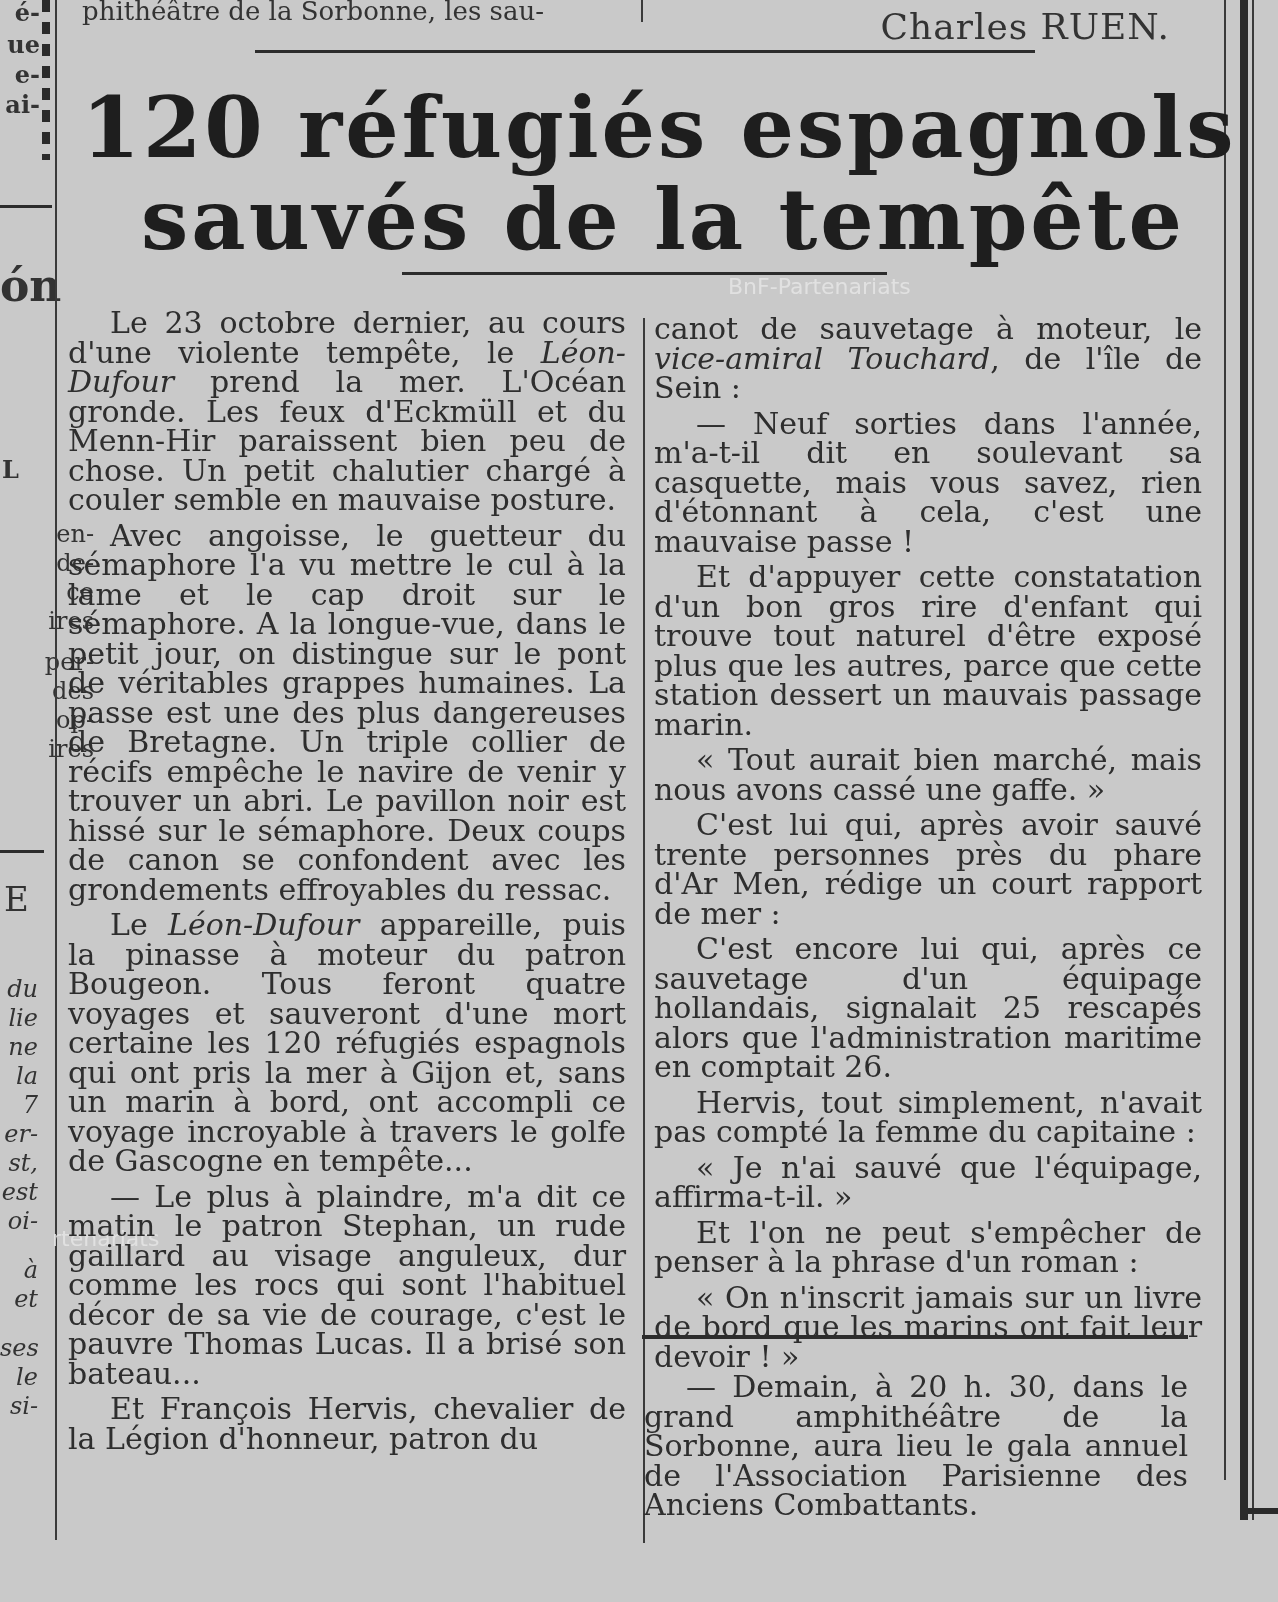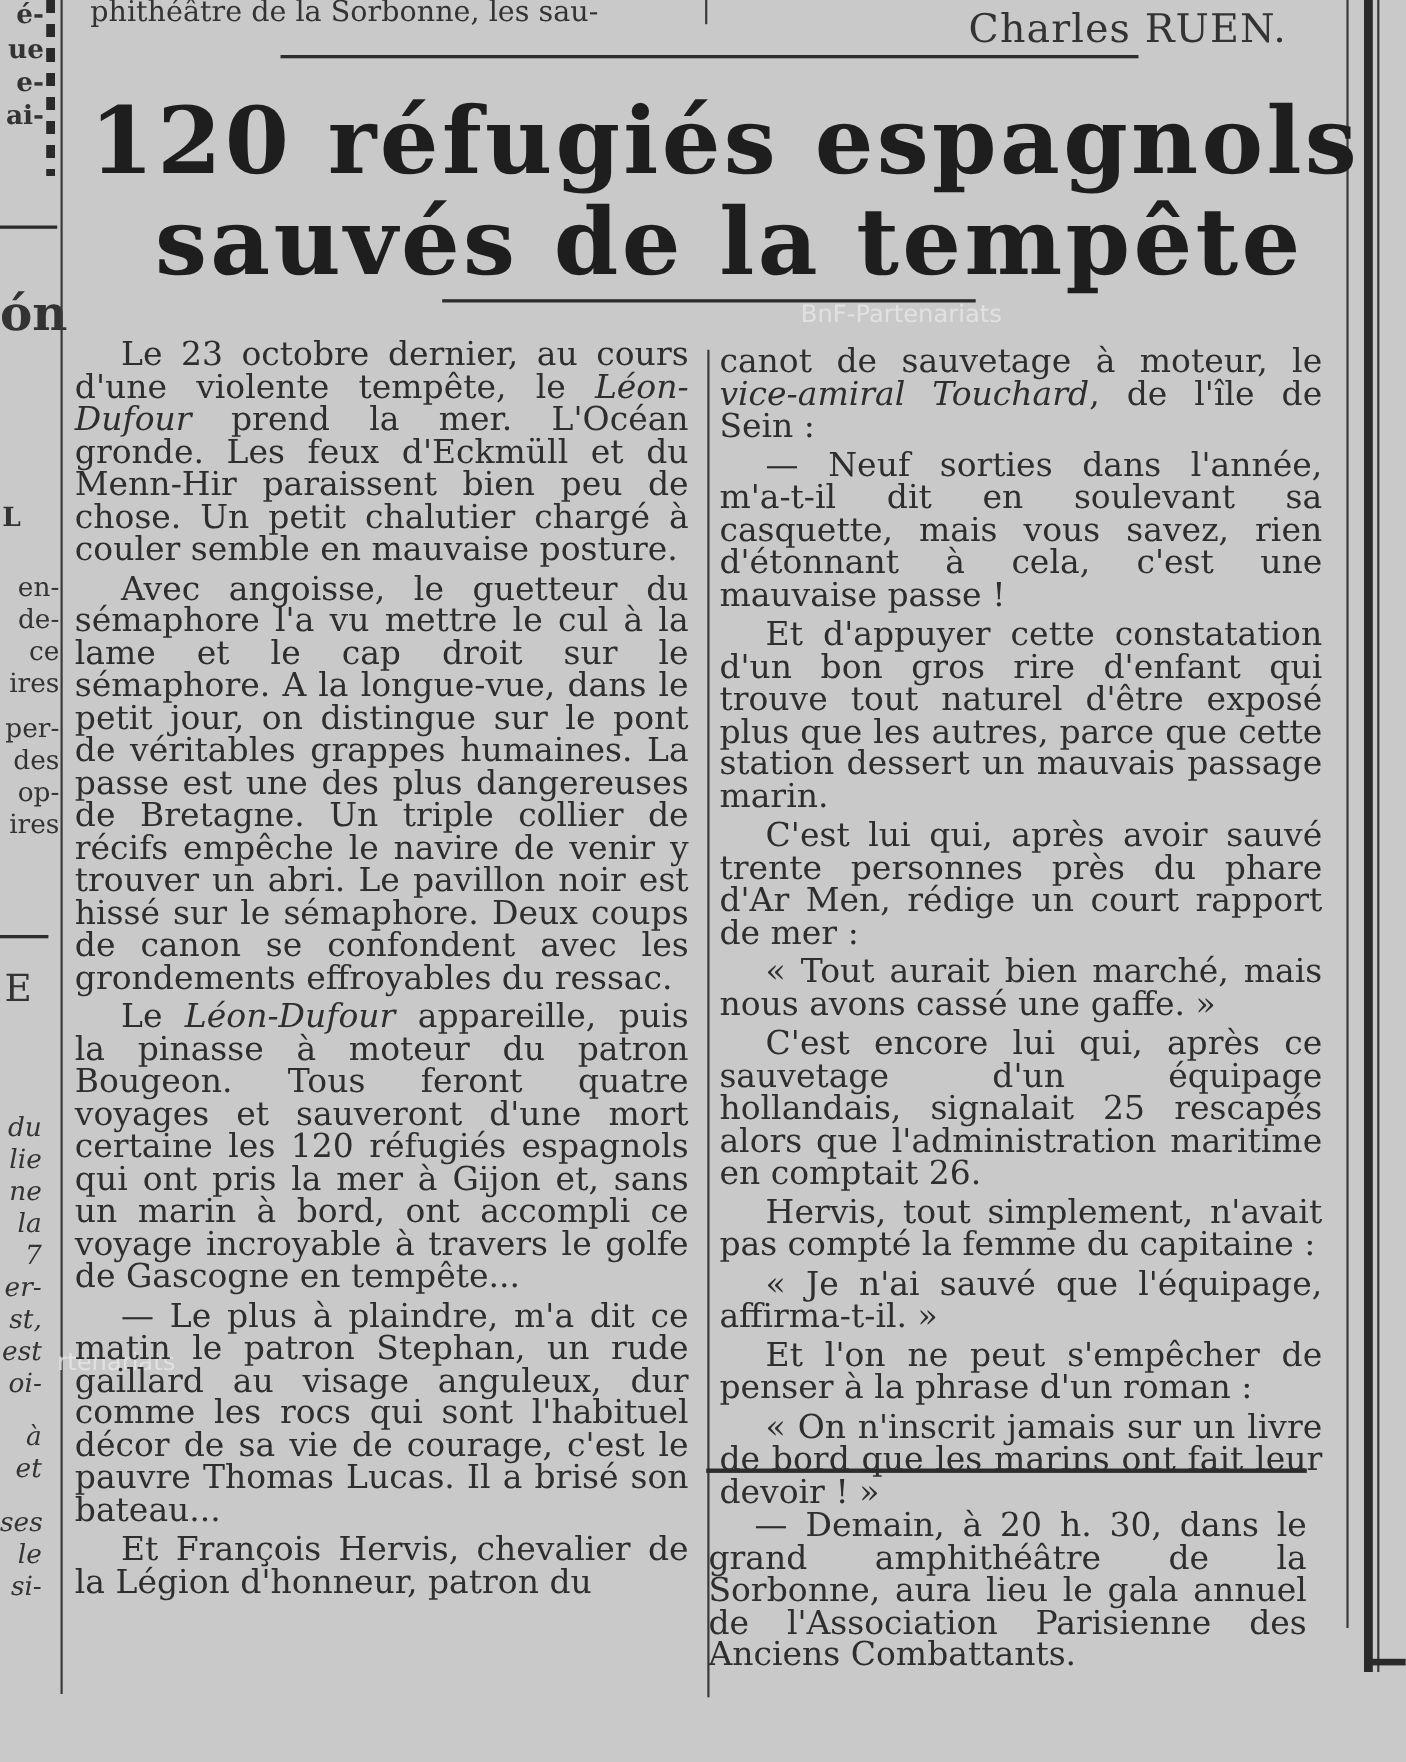--- a/index.html
+++ b/index.html
@@ -41,35 +41,35 @@
 
 <div>
   <div class="dash-col"></div>
   <div class="margin-frag" style="top:-2px;width:40px;">é-</div>
   <div class="margin-frag" style="top:30px;width:40px;">ue</div>
   <div class="margin-frag" style="top:60px;width:40px;">e-</div>
   <div class="margin-frag" style="top:90px;width:40px;">ai-</div>
   <div class="rule" style="left:0;top:205px;width:52px;height:3px;"></div>
   <div class="margin-frag" style="top:262px;font-size:44px;line-height:48px;">ón</div>
   <div class="margin-frag" style="top:455px;text-align:left;left:2px;">L</div>
-  <div style="position:absolute;left:0;top:520px;width:54px;">
+  <div style="position:absolute;left:0;top:520px;width:54px;padding-left:40px;">
     <div class="margin-frag" style="position:relative;font-weight:normal;">en-</div>
     <div class="margin-frag" style="position:relative;font-weight:normal;">de-</div>
     <div class="margin-frag" style="position:relative;font-weight:normal;">ce</div>
     <div class="margin-frag" style="position:relative;font-weight:normal;">ires</div>
     <div class="margin-frag" style="position:relative;font-weight:normal;height:12px;"></div>
     <div class="margin-frag" style="position:relative;font-weight:normal;">per-</div>
     <div class="margin-frag" style="position:relative;font-weight:normal;">des</div>
     <div class="margin-frag" style="position:relative;font-weight:normal;">op-</div>
     <div class="margin-frag" style="position:relative;font-weight:normal;">ires</div>
   </div>
   <div class="rule" style="left:0;top:850px;width:44px;height:3px;"></div>
   <div class="margin-frag" style="top:885px;text-align:left;left:4px;font-size:34px;font-weight:normal;">E</div>
   <div style="position:absolute;left:0;top:975px;width:40px;">
-    <div class="margin-frag italic" style="position:relative;width:38px;margin-top:36px;">du</div>
+    <div class="margin-frag italic" style="position:relative;width:38px;">du</div>
     <div class="margin-frag italic" style="position:relative;width:38px;">lie</div>
     <div class="margin-frag italic" style="position:relative;width:38px;">ne</div>
     <div class="margin-frag italic" style="position:relative;width:38px;">la</div>
     <div class="margin-frag italic" style="position:relative;width:38px;">7</div>
     <div class="margin-frag italic" style="position:relative;width:38px;">er-</div>
     <div class="margin-frag italic" style="position:relative;width:38px;">st,</div>
     <div class="margin-frag italic" style="position:relative;width:38px;">est</div>
     <div class="margin-frag italic" style="position:relative;width:38px;">oi-</div>
     <div class="margin-frag italic" style="position:relative;width:38px;height:20px;"></div>
     <div class="margin-frag italic" style="position:relative;width:38px;">à</div>
@@ -104,22 +104,22 @@
     <p><span>Avec angoisse, le guetteur du sémaphore l'a vu mettre le cul à la lame et le cap droit sur le sémaphore. A la longue-vue, dans le petit jour, on distingue sur le pont de véritables grappes humaines. La passe est une des plus dangereuses de Bretagne. Un triple collier de récifs empêche le navire de venir y trouver un abri. Le pavillon noir est hissé sur le sémaphore. Deux coups de canon se confondent avec les grondements effroyables du ressac.</span></p>
     <p><span>Le </span><em>Léon-Dufour</em><span> appareille, puis la pinasse à moteur du patron Bougeon. Tous feront quatre voyages et sauveront d'une mort certaine les 120 réfugiés espagnols qui ont pris la mer à Gijon et, sans un marin à bord, ont accompli ce voyage incroyable à travers le golfe de Gascogne en tempête...</span></p>
     <p><span>— Le plus à plaindre, m'a dit ce matin le patron Stephan, un rude gaillard au visage anguleux, dur comme les rocs qui sont l'habituel décor de sa vie de courage, c'est le pauvre Thomas Lucas. Il a brisé son bateau...</span></p>
     <p><span>Et François Hervis, chevalier de la Légion d'honneur, patron du</span></p>
   </div>
 
 <div class="col" id="right-col" style="left:654px;top:314px;width:548px;">
     <p class="noind"><span>canot de sauvetage à moteur, le </span><em>vice-amiral Touchard</em><span>, de l'île de Sein :</span></p>
     <p><span>— Neuf sorties dans l'année, m'a-t-il dit en soulevant sa casquette, mais vous savez, rien d'étonnant à cela, c'est une mauvaise passe !</span></p>
     <p><span>Et d'appuyer cette constatation d'un bon gros rire d'enfant qui trouve tout naturel d'être exposé plus que les autres, parce que cette station dessert un mauvais passage marin.</span></p>
+    <p><span>« Tout aurait bien marché, mais nous avons cassé une gaffe. »</span></p>
     <p><span>C'est lui qui, après avoir sauvé trente personnes près du phare d'Ar Men, rédige un court rapport de mer :</span></p>
-    <p><span>« Tout aurait bien marché, mais nous avons cassé une gaffe. »</span></p>
     <p><span>C'est encore lui qui, après ce sauvetage d'un équipage hollandais, signalait 25 rescapés alors que l'administration maritime en comptait 26.</span></p>
     <p><span>Hervis, tout simplement, n'avait pas compté la femme du capitaine :</span></p>
     <p><span>« Je n'ai sauvé que l'équipage, affirma-t-il. »</span></p>
     <p><span>Et l'on ne peut s'empêcher de penser à la phrase d'un roman :</span></p>
     <p><span>« On n'inscrit jamais sur un livre de bord que les marins ont fait leur devoir ! »</span></p>
   </div>
 
 <div class="rule" style="left:642px;top:1335px;width:546px;height:4px;"></div>
 <div class="col" style="left:644px;top:1372px;width:544px;">
   <p>— Demain, à 20 h. 30, dans le grand amphithéâtre de la Sorbonne, aura lieu le gala annuel de l'Association Parisienne des Anciens Combattants.</p>

